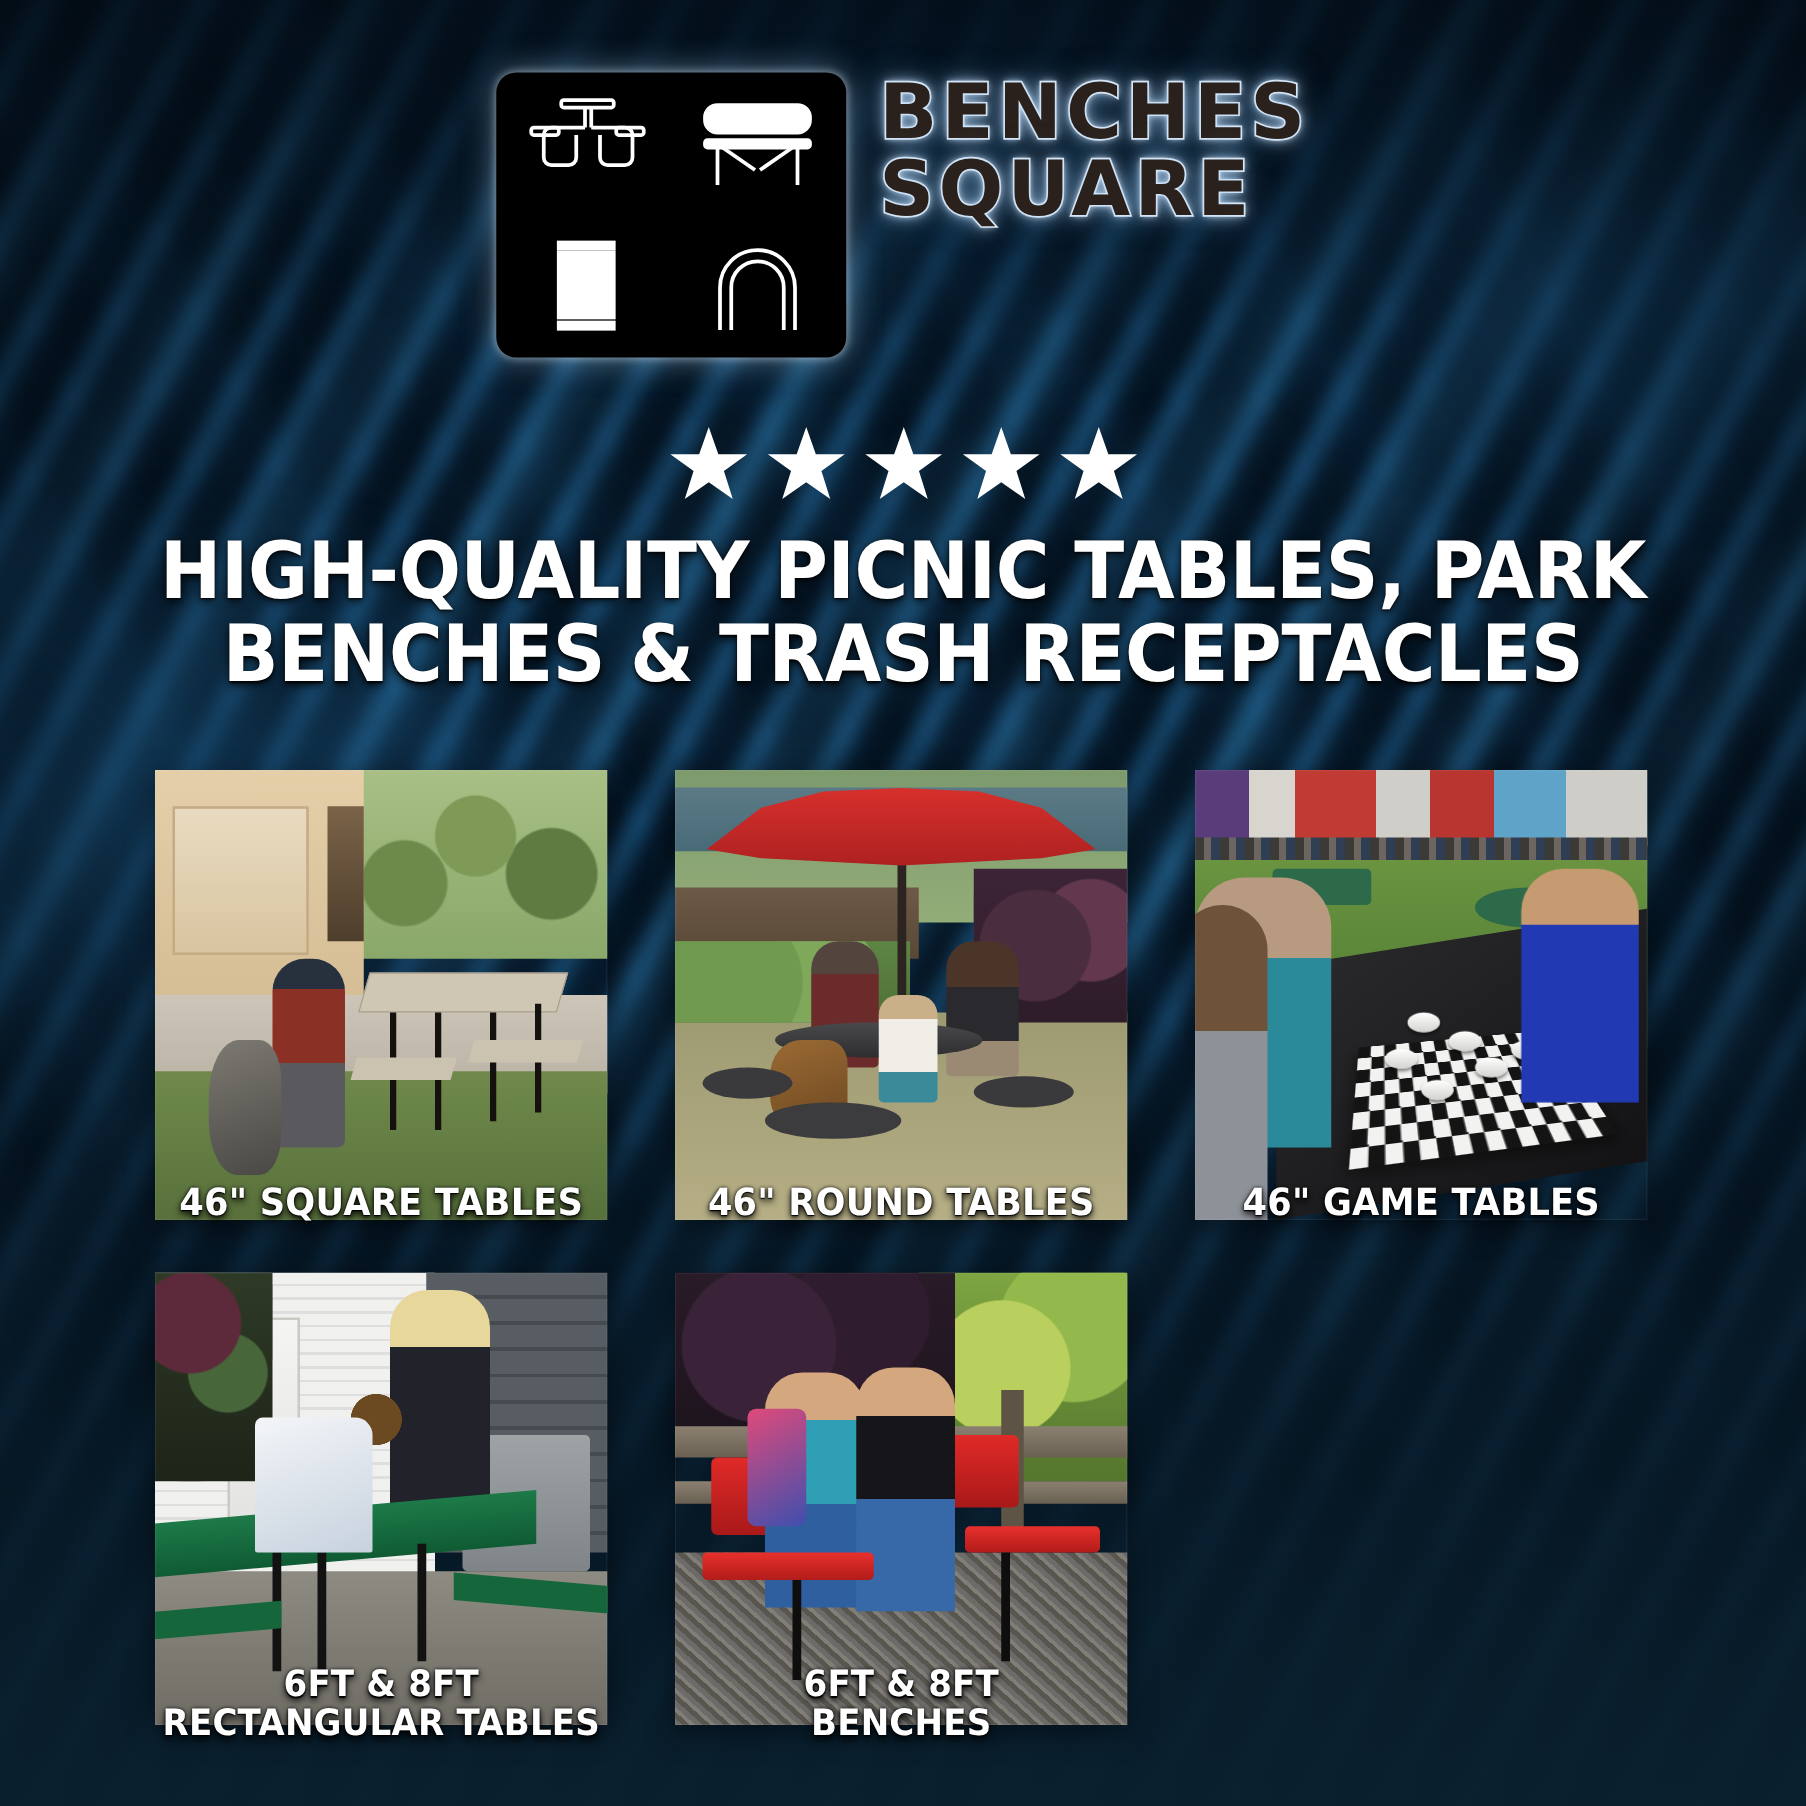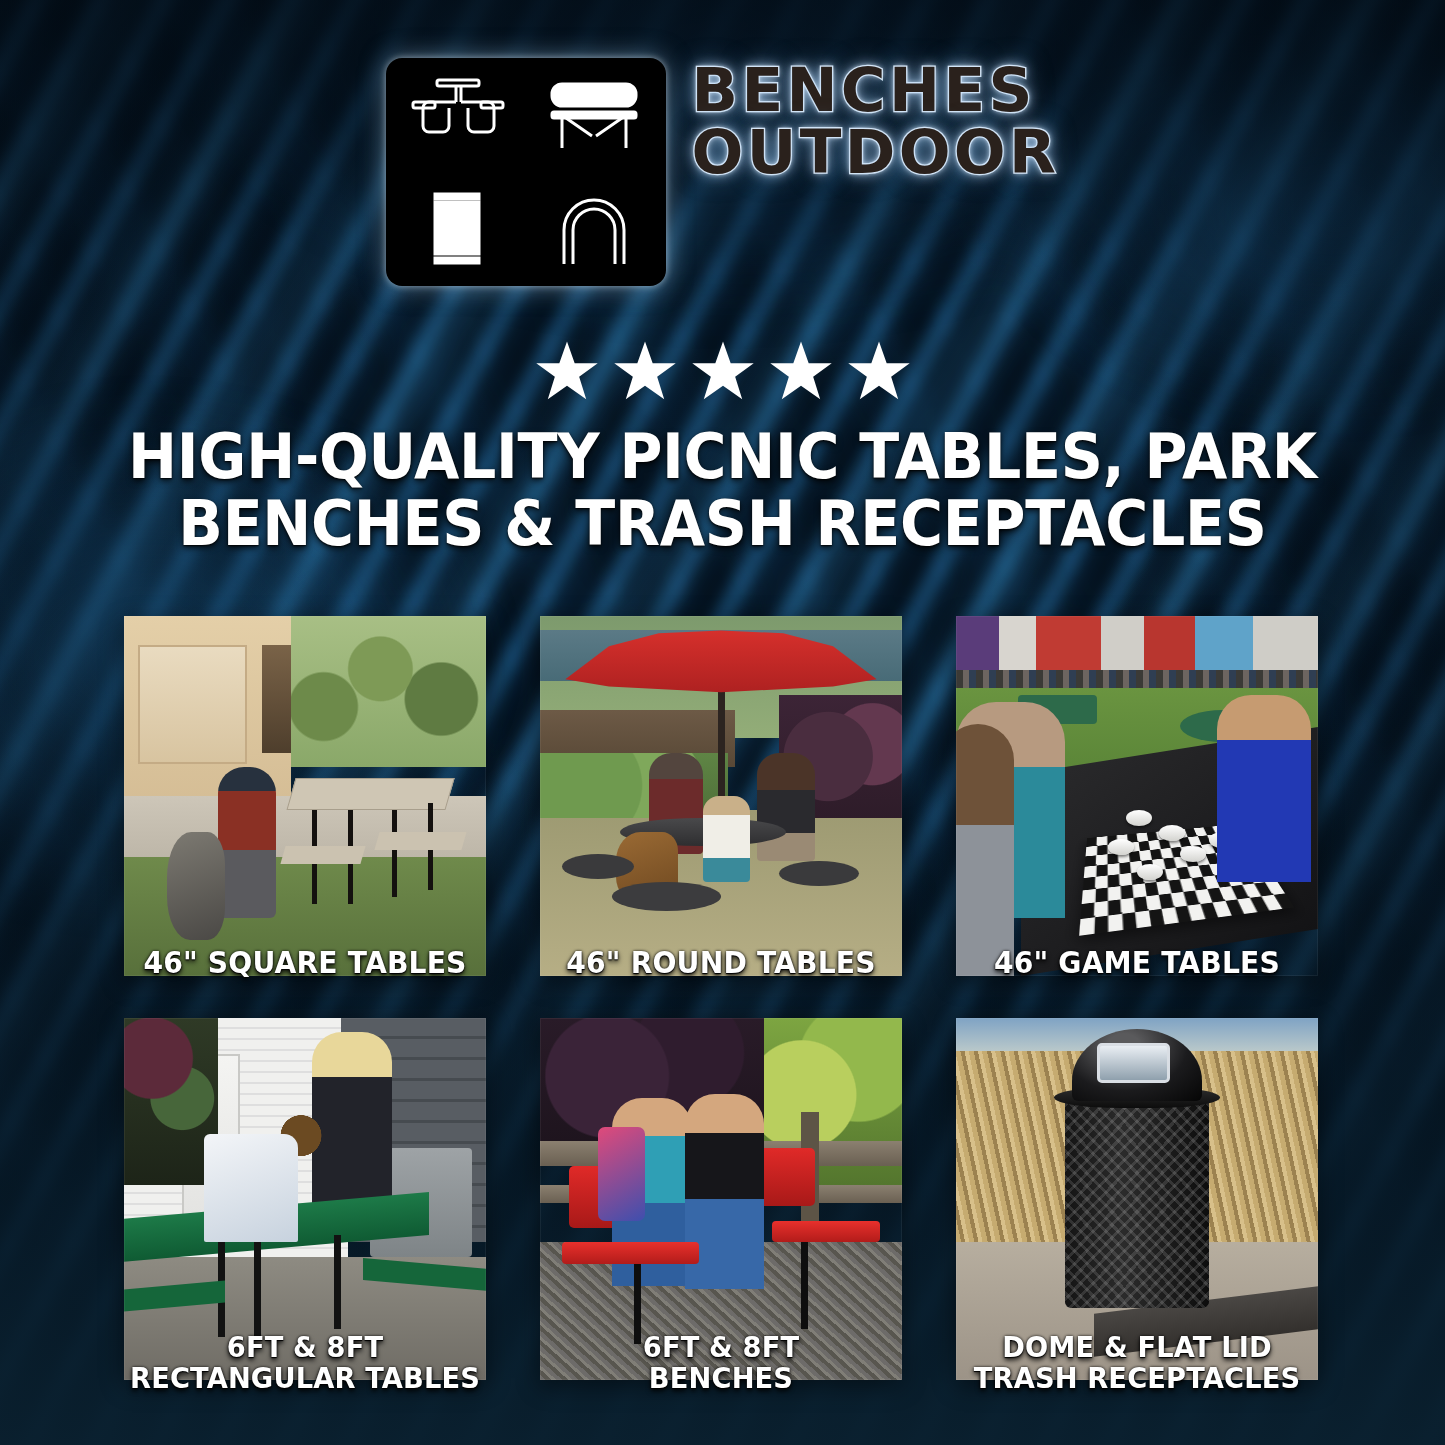--- a/index.html
+++ b/index.html
@@ -369,21 +369,21 @@
         <div class="logo-cell">
           <svg width="104" height="84" viewBox="0 0 104 84" fill="none" stroke="#fff" stroke-width="3">
             <path d="M22 78V44a30 30 0 0 1 60 0v34"></path>
             <path d="M31 78V44a21 21 0 0 1 42 0v34"></path>
           </svg>
         </div>
       </div>
 
       <div class="logo-words">
         <div class="logo-line">BENCHES</div>
-        <div class="logo-line">OUTDOOR</div>
+        <div class="logo-line">SQUARE</div>
       </div>
     </div>
 
     <div class="stars">
       <svg class="star" viewBox="0 0 100 96">
           <polygon points="50,2 62,36 98,36 69,57 80,92 50,71 20,92 31,57 2,36 38,36" fill="#ffffff"></polygon>
         </svg>
       <svg class="star" viewBox="0 0 100 96">
           <polygon points="50,2 62,36 98,36 69,57 80,92 50,71 20,92 31,57 2,36 38,36" fill="#ffffff"></polygon>
         </svg>
@@ -527,34 +527,16 @@
             <div class="blk t5-fleg" style="left:26%;top:68%;height:22%;"></div>
             <div class="blk t5-fleg" style="left:72%;top:62%;height:24%;"></div>
           </div>
         </div>
         <div class="tile-caption two-line">
           <span class="cl">6FT &amp; 8FT</span>
           <span class="cl">BENCHES</span>
         </div>
       </div>
 
-      <div class="tile">
-        <div class="tile-photo">
-          <div class="scene">
-            <div class="blk t6-grass"></div>
-              <div class="blk t6-sky"></div>
-            <div class="blk t6-walk"></div>
-              <div class="blk t6-curb"></div>
-            <div class="blk t6-body"></div>
-              <div class="blk t6-rim"></div>
-            <div class="blk t6-dome"></div>
-              <div class="blk t6-open"></div>
-          </div>
-        </div>
-        <div class="tile-caption two-line">
-          <span class="cl">DOME &amp; FLAT LID</span>
-          <span class="cl">TRASH RECEPTACLES</span>
-        </div>
-      </div>
 
     </div>
   </div>
 </div>
 
 </body></html>

